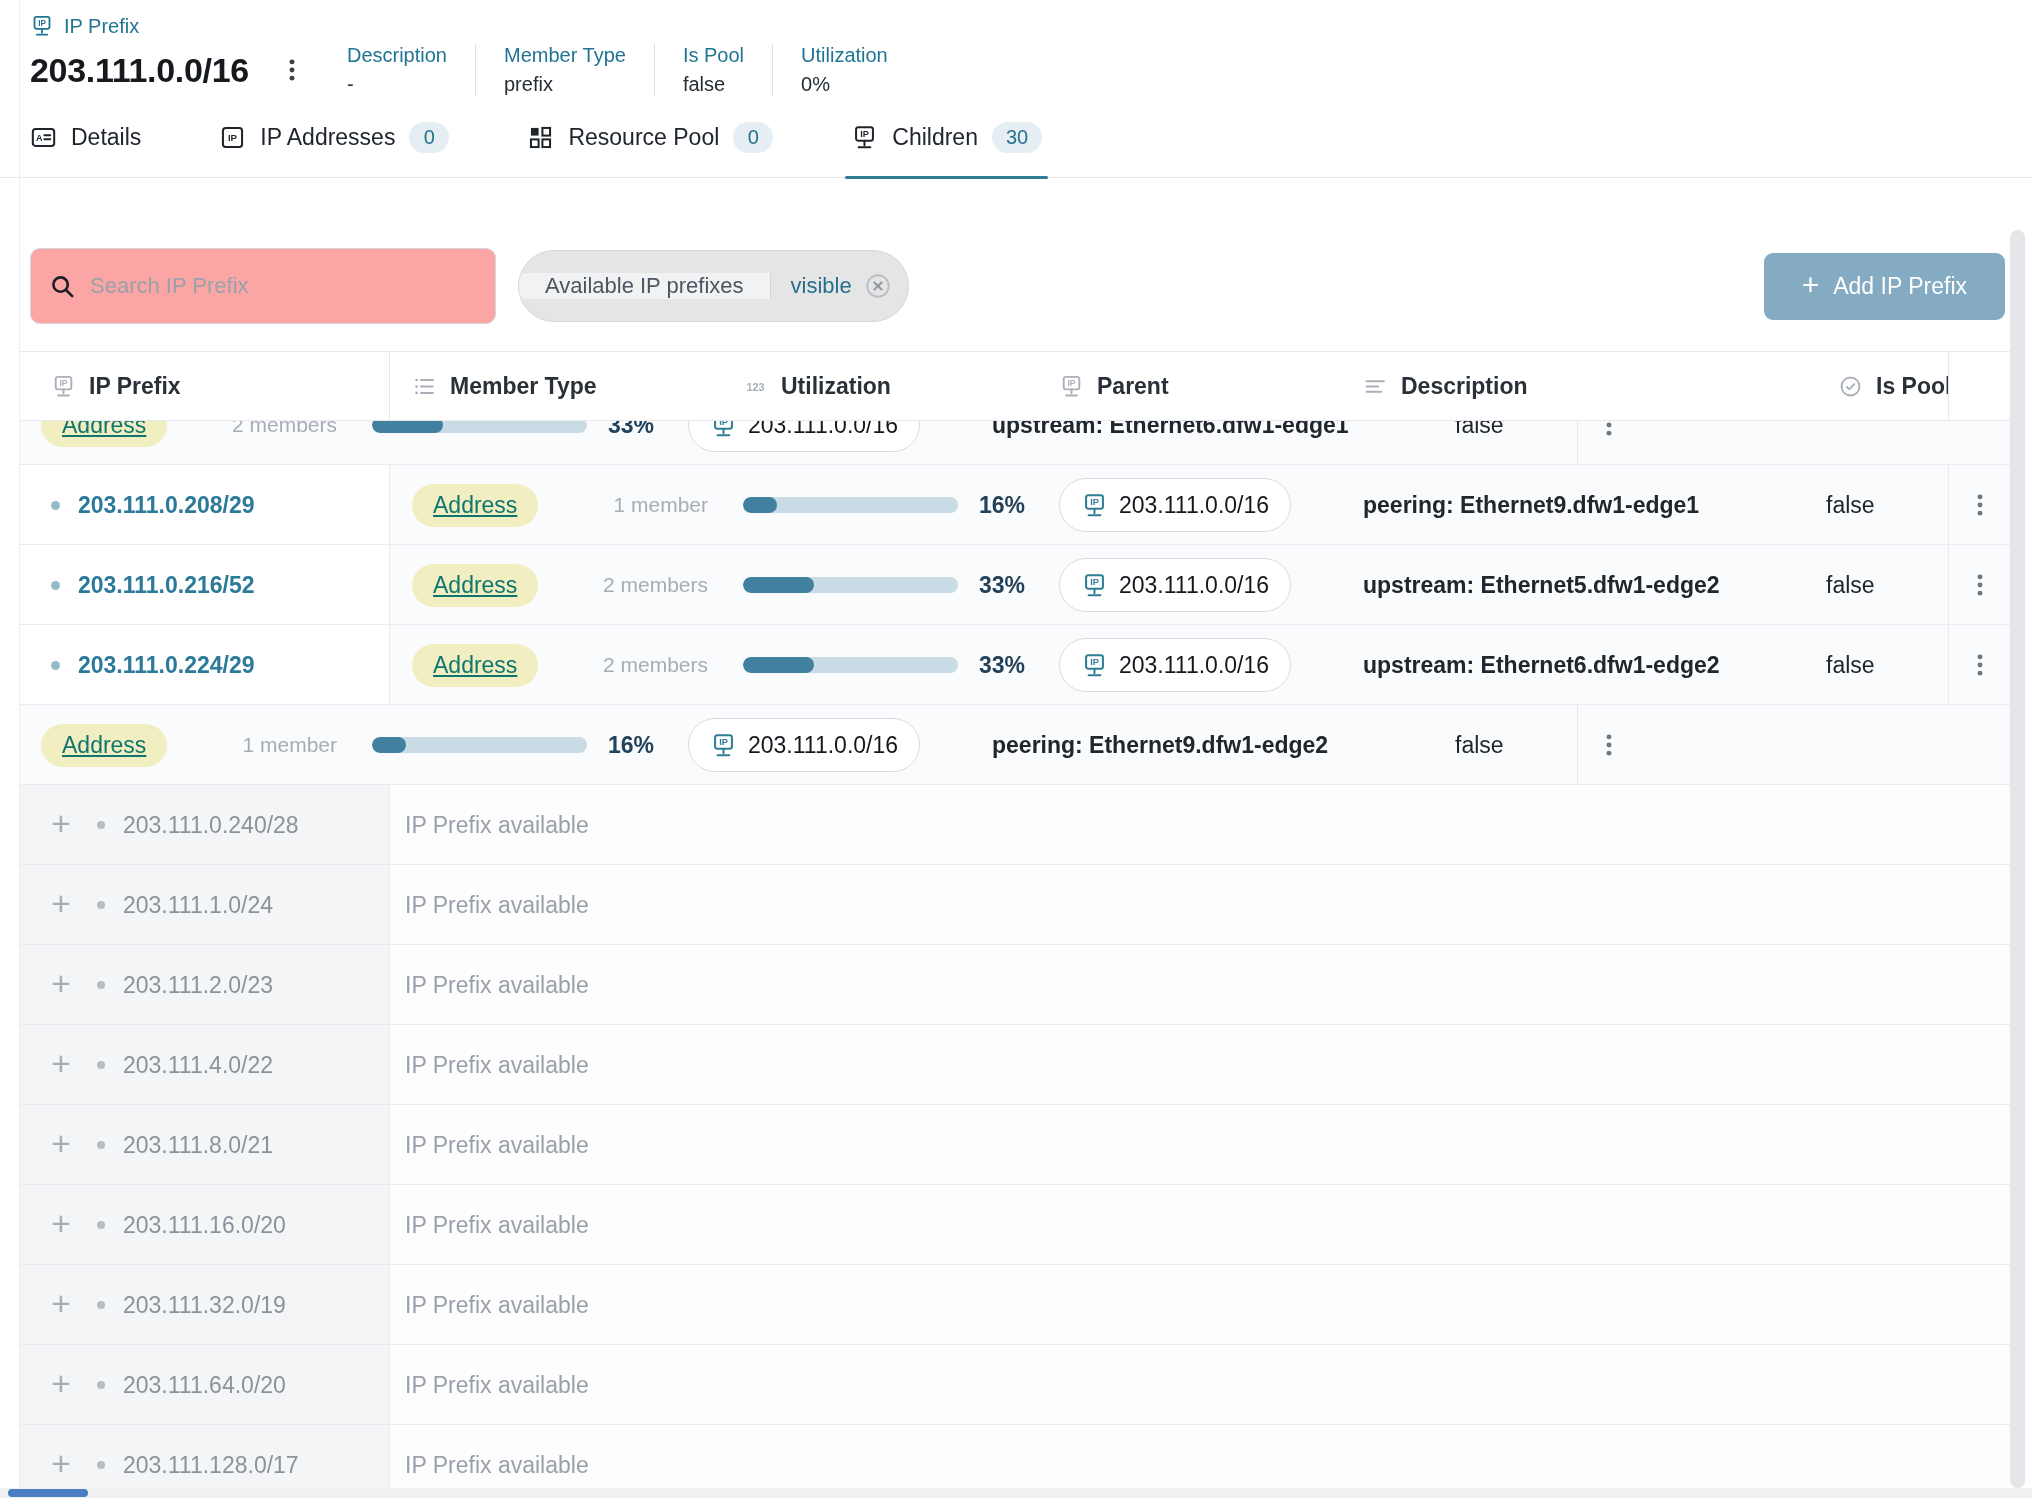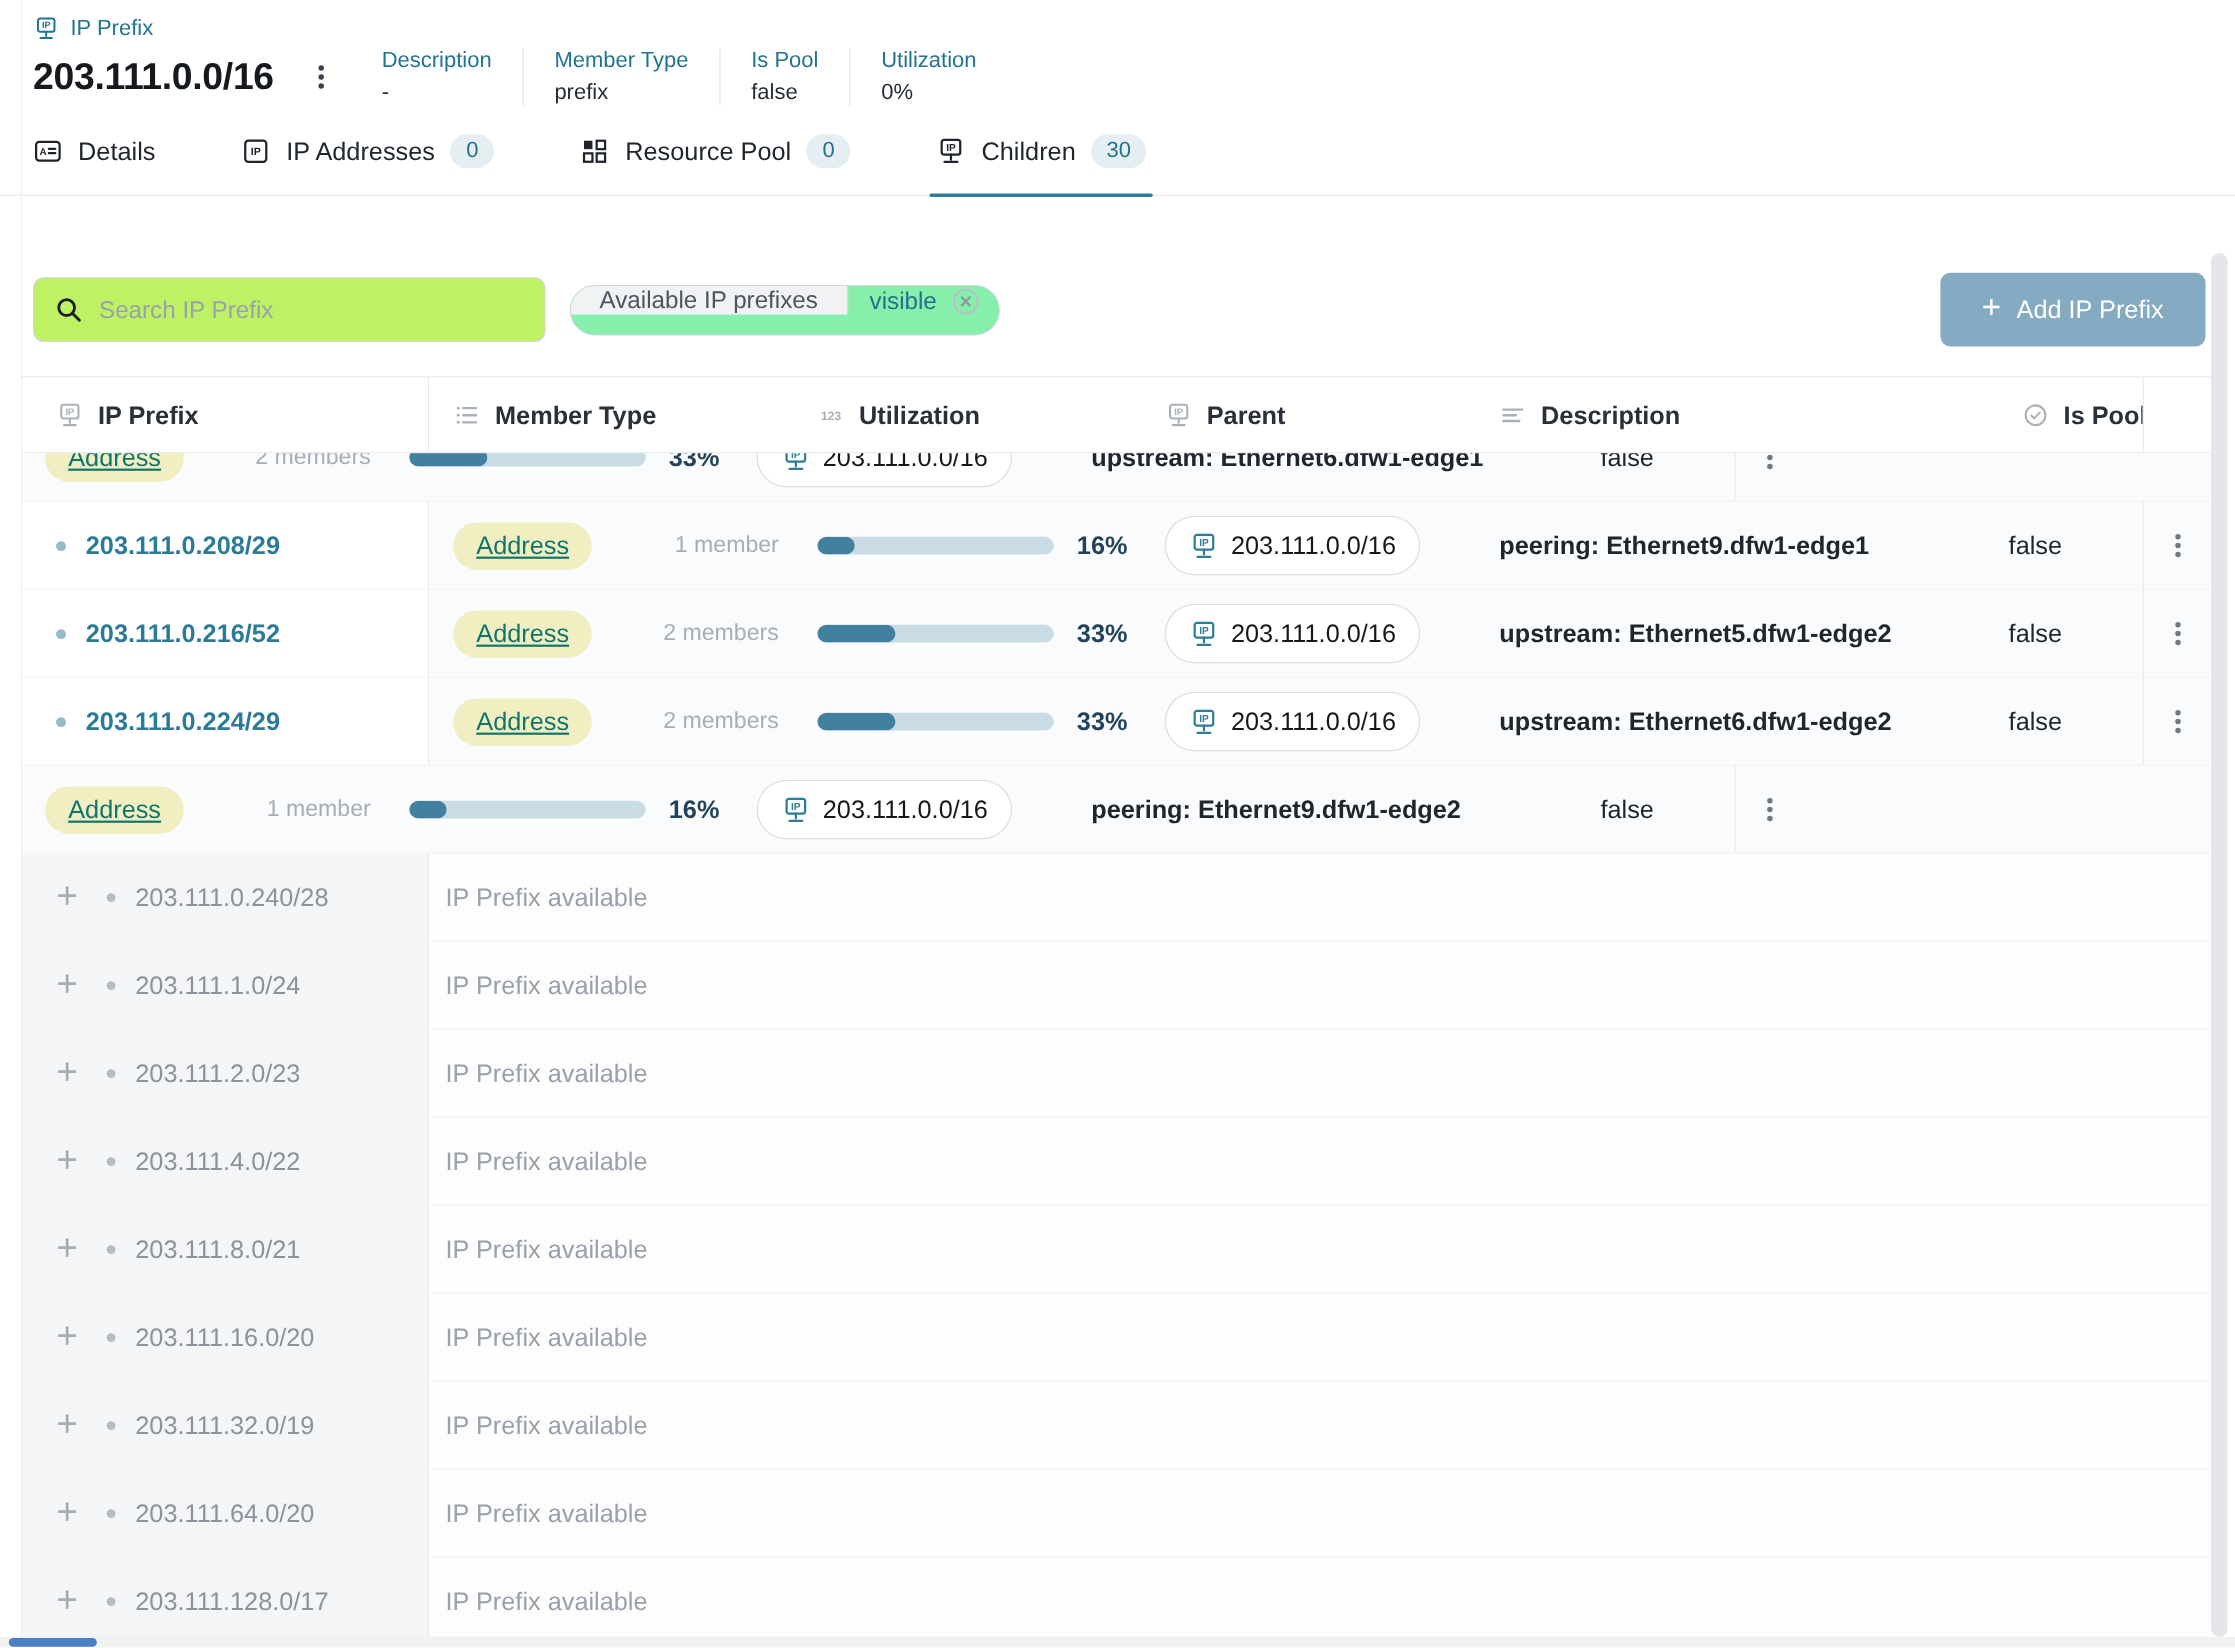--- a/index.html
+++ b/index.html
@@ -23,25 +23,25 @@
 
   
   .tabs { margin-top:26px; padding-left:30px; display:flex; gap:78px; border-bottom:1px solid #e7e9ec; }
   .tab { display:flex; align-items:center; gap:14px; padding-bottom:24px; font-size:23px; color:#20262e; position:relative; cursor:pointer; }
   .tab .ico { width:27px; height:27px; color:#1d242c; }
   .tbadge { background:#e4eef3; color:#27708d; border-radius:999px; font-size:20px; padding:4px 14px; min-width:40px; text-align:center; }
   .tab.active::after { content:''; position:absolute; left:-6px; right:-6px; bottom:-2px; height:3px; background:#2e7d95; border-radius:2px; }
 
   
   .toolbar { margin-top:70px; padding:0 27px 0 30px; display:flex; align-items:center; }
-  .searchbox { width:466px; height:59px; border:1px solid #d3d7dc; border-radius:10px; display:flex; align-items:center; padding:0 16px 0 18px; background:#bef264; }
+  .searchbox { width:466px; height:76px; border:1px solid #d3d7dc; border-radius:10px; display:flex; align-items:center; padding:0 16px 0 18px; background:#fca5a5; }
   .searchbox .ico { width:27px; height:27px; color:#1b1f24; flex:none; }
   .searchbox input { border:none; outline:none; font-size:22px; margin-left:14px; width:100%; color:#20262e; font-family:inherit; background:transparent; }
   .searchbox input::placeholder { color:#9aa1ab; }
-  .chip { margin-left:22px; height:46px; border:1px solid #d3d7dc; border-radius:999px; display:flex; align-items:flex-start; overflow:hidden; background:#86efac; cursor:pointer; }
+  .chip { margin-left:22px; height:72px; border:1px solid #d3d7dc; border-radius:999px; display:flex; align-items:center; overflow:hidden; background:#e5e5e5; cursor:pointer; }
   .chip .cname { background:#f1f2f4; display:flex; align-items:center; padding:0 26px; color:#4d5560; font-size:22px; border-right:1px solid #d3d7dc; }
   .chip .cval { display:flex; align-items:center; gap:12px; padding:0 16px 0 20px; color:#27708d; font-size:22px; font-weight:500; }
   .chip .cico { width:28px; height:28px; }
   .spacer { flex:1; }
   .addbtn { background:#84abc1; color:#fff; border:none; border-radius:9px; height:67px; padding:0 38px; font-size:23px; font-family:inherit; display:flex; align-items:center; gap:14px; cursor:pointer; }
   .addbtn .plus { font-size:30px; font-weight:400; line-height:1; margin-top:-3px; }
 
   
   .table { margin-left:19px; width:1991px; margin-top:27px; font-size:23px; }
   .thead { display:flex; height:70px; border-top:1px solid #e7e9ec; border-bottom:1px solid #e7e9ec; background:#fff; }

